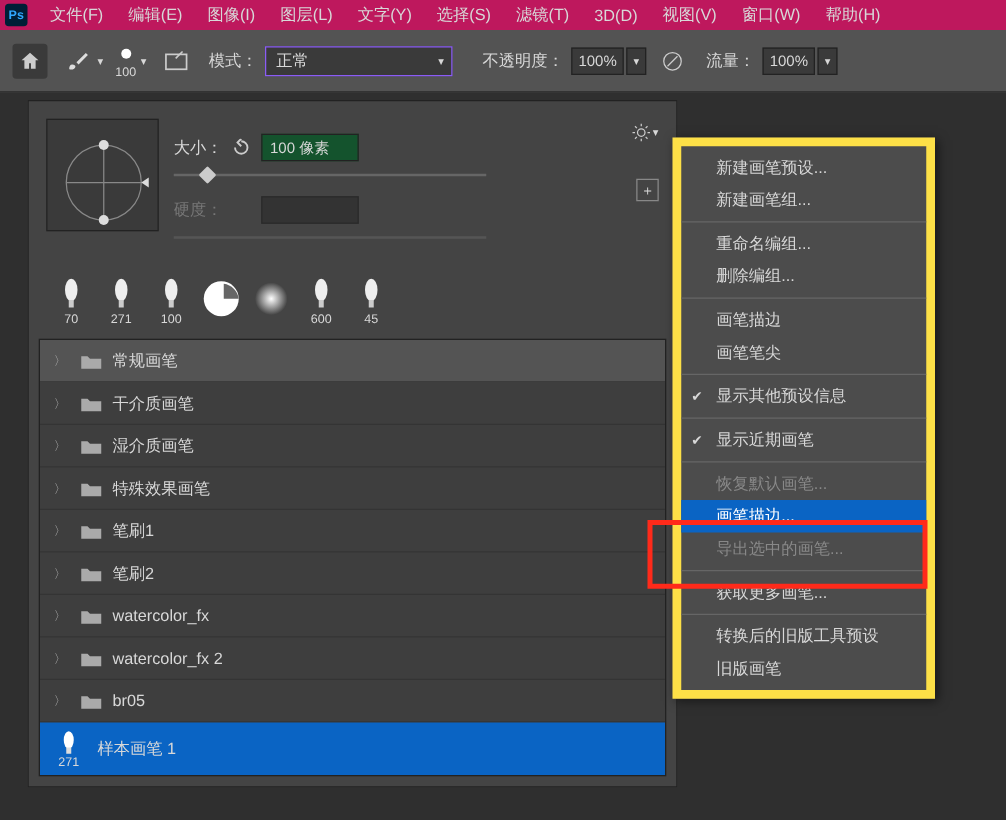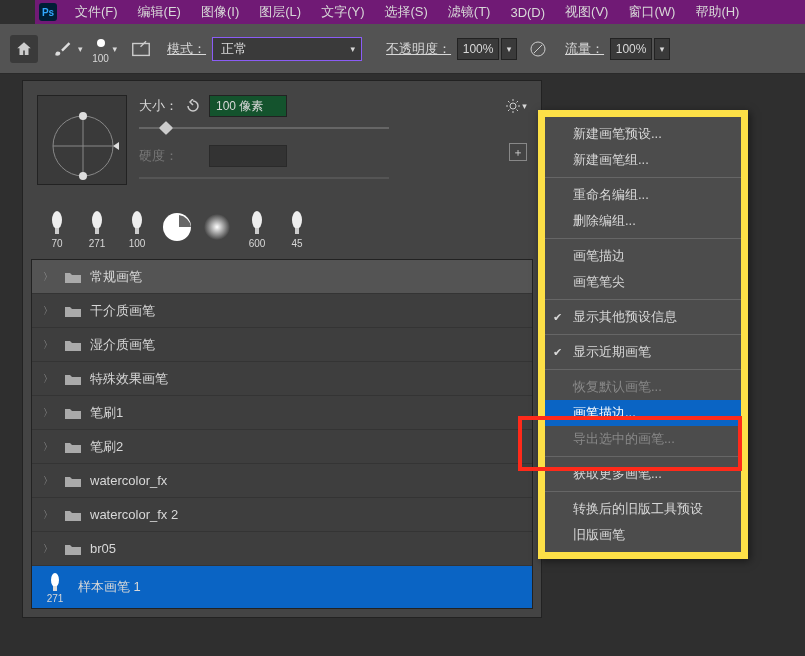--- a/index.html
+++ b/index.html
@@ -1,42 +1,42 @@
 <!DOCTYPE html>
 <html><head>
 <meta charset="utf-8">
 <style>
   * { box-sizing: border-box; margin: 0; padding: 0; font-family: "Microsoft YaHei", sans-serif; }
   body { background: #2f2f2f; color: #d8d8d8; font-size: 13px; width: 805px; height: 656px; overflow: hidden; position: relative; }
   
-  .menubar { background: #701a75; height: 24px; display: flex; align-items: center; padding: 0 4px; margin-left: 35px; }
+  .menubar { background: #be185d; height: 24px; display: flex; align-items: center; padding: 0 4px; }
   .ps-icon { width: 18px; height: 18px; background: #001e36; border-radius: 3px; display: flex; align-items: center; justify-content: center; color: #31a8ff; font-size: 10px; font-weight: bold; margin-right: 8px; }
   .menubar-item { padding: 0 10px; cursor: default; font-size: 13px; }
   
   .optionbar { background: #535353; height: 50px; display: flex; align-items: center; padding: 0 10px; border-bottom: 1px solid #2a2a2a; }
   .home-btn { width: 28px; height: 28px; background: #3a3a3a; border-radius: 3px; display: flex; align-items: center; justify-content: center; margin-right: 10px; }
   .brush-tool { width: 28px; height: 28px; display: flex; align-items: center; justify-content: center; margin-right: 2px; }
   .chevron-down { font-size: 9px; margin-right: 8px; }
   .brush-size { display: flex; flex-direction: column; align-items: center; margin-right: 2px; }
   .brush-dot { width: 20px; height: 20px; display: flex; align-items: center; justify-content: center; }
   .brush-size-num { font-size: 10px; }
   .brush-chevron { font-size: 9px; margin-right: 10px; }
   .swap-icon { width: 28px; height: 28px; display: flex; align-items: center; justify-content: center; margin-right: 12px; }
-  .opt-label { margin-right: 6px; font-size: 13px; text-decoration: underline; }
+  .opt-label { margin-right: 6px; font-size: 13px; }
   .mode-dd { background: #3a3a3a; border: 1px solid #8b5cf6; width: 150px; height: 24px; display: flex; align-items: center; padding: 0 8px; margin-right: 24px; position: relative; }
   .mode-dd::after { content: "▾"; position: absolute; right: 6px; font-size: 9px; }
   .opacity-val { background: #3a3a3a; border: 1px solid #222; width: 42px; height: 22px; display: flex; align-items: center; justify-content: center; font-size: 12px; margin-right: 2px; }
   .dd-chev { background: #3a3a3a; border: 1px solid #222; width: 16px; height: 22px; display: flex; align-items: center; justify-content: center; font-size: 9px; margin-right: 10px;}
   .circle-icon { width: 22px; height: 22px; display: flex; align-items: center; justify-content: center; margin-right: 16px; }
   
   .brush-panel { position: absolute; left: 22px; top: 80px; width: 520px; background: #444; border: 1px solid #222; padding: 8px; }
   .panel-top { display: flex; padding: 6px; }
   .brush-preview { width: 90px; height: 90px; background: #3a3a3a; border: 1px solid #222; position: relative; margin-right: 12px; }
   .brush-sliders { flex: 1; }
-  .slider-row { display: flex; align-items: center; margin-bottom: 8px; }
+  .slider-row { display: flex; align-items: center; margin-bottom: 8px; margin-top: 12px; }
   .slider-lbl { width: 44px; font-size: 13px; }
   .reset-btn { width: 20px; height: 20px; margin-right: 6px; display: flex; align-items: center; justify-content: center; }
   .size-input { background: #14532d; border: 1px solid #222; padding: 2px 6px; font-size: 12px; width: 78px; height: 22px; color: #d8d8d8;}
   .slider-track { width: 250px; height: 2px; background: #666; margin: 10px 0 16px 0; position: relative; }
   .slider-thumb { position: absolute; width: 10px; height: 10px; background: #ccc; border-radius: 1px; top: -4px; transform: rotate(45deg);}
   .gear-btn { width: 22px; height: 22px; display: flex; align-items: center; justify-content: center; }
   .add-btn { width: 18px; height: 18px; display: flex; align-items: center; justify-content: center; border: 1px solid #888; font-size: 11px; }
   
   .recent-row { display: flex; padding: 4px 6px 10px 6px; gap: 0; flex-wrap: wrap; }
   .recent-thumb { width: 40px; height: 44px; display: flex; flex-direction: column; align-items: center; justify-content: center; font-size: 10px; }

